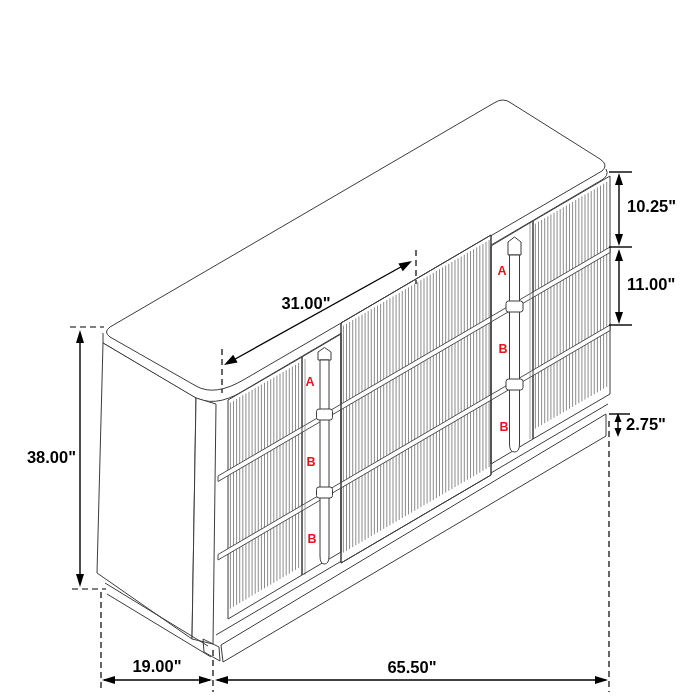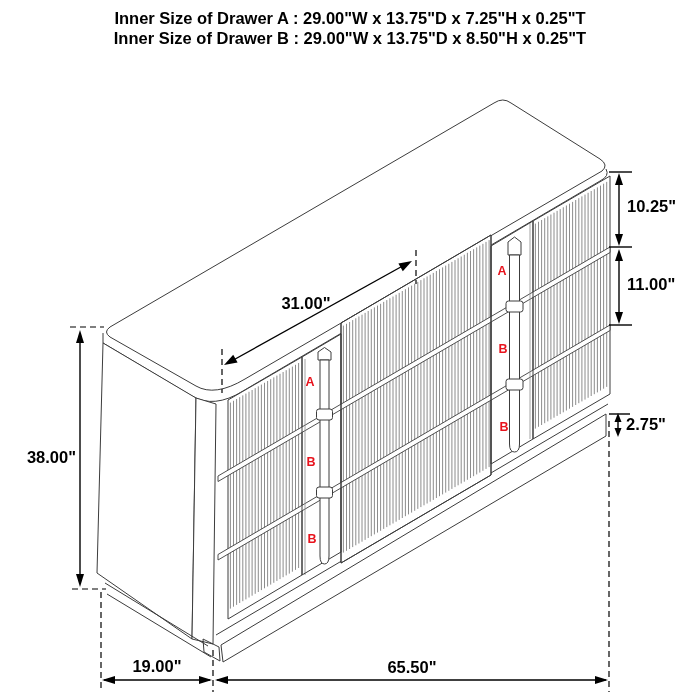--- a/index.html
+++ b/index.html
@@ -19,24 +19,20 @@
            fill:var(--c-dimension_line,#000);}
   .ablabel{font-family:"Liberation Sans",sans-serif;font-size:12.5px;font-weight:bold;
            fill:var(--c-drawer_label,#e8131d);text-anchor:middle;}
   .handle{stroke:var(--c-diagram_line,#3c3c3c);stroke-width:1;fill:#ffffff;}
 </style>
 </head>
 <body>
 
 <div class="stage">
 
-  <div class="title">
-    <div>Inner Size of Drawer A : 29.00"W x 13.75"D x 7.25"H x 0.25"T</div>
-    <div>Inner Size of Drawer B : 29.00"W x 13.75"D x 8.50"H x 0.25"T</div>
-  </div>
 
   <svg width="700" height="700" viewBox="0 0 700 700">
 
     <g>
 
       <g>
         <path class="face" d="M110,327 L494,103 Q503,97 511,103 L600,159 Q609,165 602,171 L245,379 Q215,397 196,386 L110,337 Q103,332 110,327 Z"></path>
         <path class="ln" d="M103,333 L103,343 L192,396 Q214,409 243,391 L600,181 Q610,176 606,169"></path>
       </g>
 

